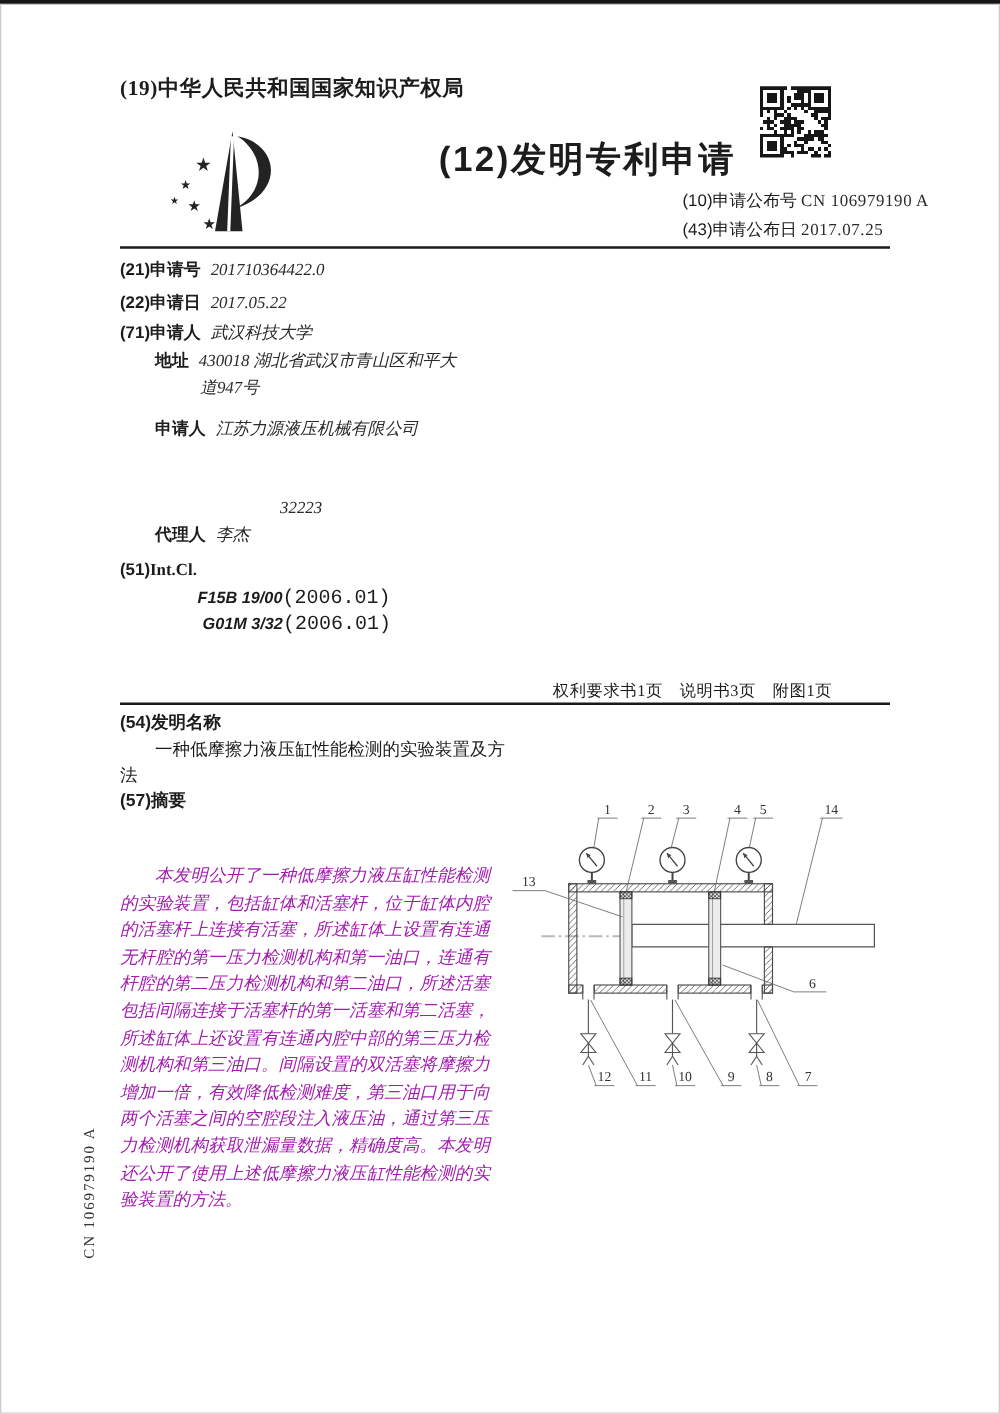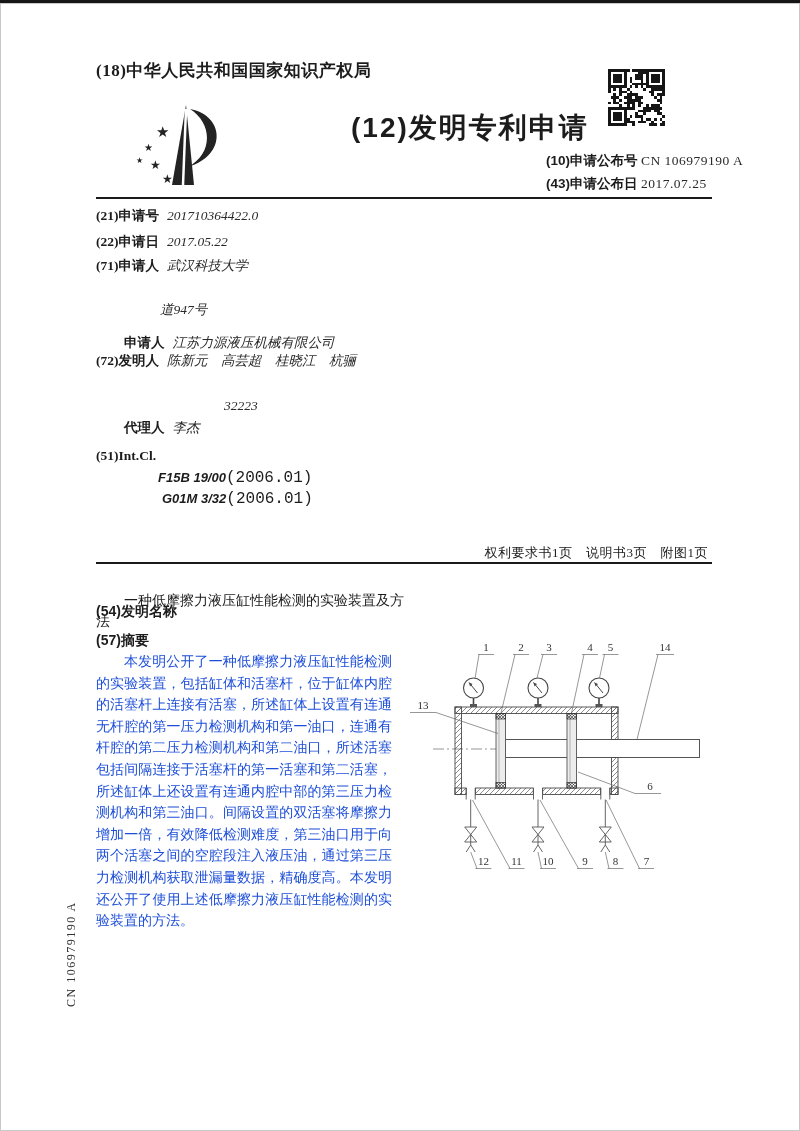--- a/index.html
+++ b/index.html
@@ -6,47 +6,47 @@
   .page{
     position:relative;width:800px;height:1131px;margin:0 auto;background:#fff;
     font-family:"Liberation Serif","DejaVu Serif",serif;color:#1c1c1c;overflow:hidden;
     box-shadow:inset 0 0 0 1px #c9c9c9;border-top:3px solid #161616;box-sizing:border-box;
   }
   .abs{position:absolute;}
   .sans{font-family:"Liberation Sans","DejaVu Sans",sans-serif;margin-left:48px;}
   .office{left:96px;top:56px;font-size:17px;font-weight:bold;letter-spacing:.5px;}
   .doc-type{left:303px;top:106px;font-size:28px;font-weight:bold;letter-spacing:2px;}
   .pub-line{left:498px;font-size:13.5px;white-space:nowrap;}
-  .pub-line .lbl{font-weight:bold;}
+  .pub-line .lbl{font-weight:normal;}
   .pub-line .val{font-family:"Liberation Serif",serif;color:#2a2a2a;letter-spacing:.5px;}
   .rule{left:96px;width:616px;height:2px;background:#1a1a1a;}
   .qr{left:608px;top:66px;width:57px;height:57px;}
   .logo{left:128px;top:96px;width:126px;height:94px;}
   
   .brow{left:96px;font-size:13.5px;white-space:nowrap;}
-  .bnum{font-family:Liberation Serif, serif;font-weight:bold;margin-top:45px;}
+  .bnum{font-family:Liberation Sans, sans-serif;font-weight:bold;margin-top:45px;}
   .blabel{font-family:Liberation Serif, serif;font-weight:bold;margin-right:8px;}
   .bval{color:#2a2a2a;font-style:italic;}
   .icl{font-style:italic;font-weight:bold;font-family:"Liberation Sans",sans-serif;font-size:13px;margin-left:36px;}
   .iver{font-style:normal;font-weight:normal;font-family:Liberation Mono, monospace;font-size:16px;}
-  .pages-info{left:400px;top:541px;width:308px;text-align:right;font-size:13px;letter-spacing:.5px;}
+  .pages-info{left:400px;top:541px;width:308px;text-align:center;font-size:13px;letter-spacing:.5px;}
   .sec-head{left:96px;font-size:14px;font-weight:bold;font-family:"Liberation Sans",sans-serif;}
   .title-para{left:96px;top:587px;width:308px;font-size:14px;line-height:21px;text-indent:2em;text-align:justify;}
-  .abstract{left:96px;top:648px;width:296px;font-size:14px;line-height:21.6px;text-indent:2em;text-align:justify;text-justify:inter-character;color:#1d4ed8;}
+  .abstract{left:96px;top:688px;width:296px;font-size:14px;line-height:21.6px;text-indent:2em;text-align:justify;text-justify:inter-character;color:#a21caf;font-style:italic;}
   .figure{left:398px;top:618px;width:402px;height:275px;}
   .side-code{left:64px;top:1004px;transform:rotate(-90deg);transform-origin:0 0;
     white-space:nowrap;font-size:12px;letter-spacing:1.5px;color:#333;}
   svg text.callout{font-family:"Liberation Serif",serif;font-size:11px;fill:#333;}
 </style>
 </head>
 <body>
 
 <div class="page">
 
-  <div class="abs office">(18)中华人民共和国国家知识产权局</div>
+  <div class="abs office">(19)中华人民共和国国家知识产权局</div>
 
   <svg class="abs qr" viewBox="0 0 21 21" shape-rendering="crispEdges">
     <g id="qr-g">
         <rect x="0" y="0" width="1" height="1" fill="#161616"></rect>
         <rect x="1" y="0" width="1" height="1" fill="#161616"></rect>
         <rect x="2" y="0" width="1" height="1" fill="#161616"></rect>
         <rect x="3" y="0" width="1" height="1" fill="#161616"></rect>
         <rect x="4" y="0" width="1" height="1" fill="#161616"></rect>
         <rect x="5" y="0" width="1" height="1" fill="#161616"></rect>
         <rect x="6" y="0" width="1" height="1" fill="#161616"></rect>
@@ -309,49 +309,49 @@
 
   <div class="abs brow" style="top:204px">
     <span class="bnum">(21)</span><span class="blabel">申请号</span><span class="bval">201710364422.0</span>
   </div>
   <div class="abs brow" style="top:230px">
     <span class="bnum">(22)</span><span class="blabel">申请日</span><span class="bval">2017.05.22</span>
   </div>
   <div class="abs brow" style="top:254px">
     <span class="bnum">(71)</span><span class="blabel">申请人</span><span class="bval">武汉科技大学</span>
   </div>
+  <div class="abs brow" style="top:277px;left:124px">
+    <span class="blabel">地址</span><span class="bval">430018 湖北省武汉市青山区和平大</span>
+  </div>
   <div class="abs brow" style="top:298px;left:160px">
     <span class="bval">道947号</span>
   </div>
   <div class="abs brow" style="top:331px;left:124px">
     <span class="blabel">申请人</span><span class="bval">江苏力源液压机械有限公司</span>
   </div>
-  <div class="abs brow" style="top:349px">
-    <span class="bnum">(72)</span><span class="blabel">发明人</span><span class="bval">陈新元　高芸超　桂晓江　杭骊</span>
-  </div>
   <div class="abs brow" style="top:395px;left:224px">
     <span class="bval">32223</span>
   </div>
   <div class="abs brow" style="top:416px;left:124px">
     <span class="blabel">代理人</span><span class="bval">李杰</span>
   </div>
   <div class="abs brow" style="top:445px">
     <span class="bnum">(51)</span><span class="blabel">Int.Cl.</span>
   </div>
   <div class="abs brow" style="top:466px;left:122px">
     <span class="icl">F15B 19/00</span><span class="iver">(2006.01)</span>
   </div>
   <div class="abs brow" style="top:487px;left:126px">
     <span class="icl">G01M 3/32</span><span class="iver">(2006.01)</span>
   </div>
 
   <div class="abs pages-info">权利要求书1页　说明书3页　附图1页</div>
   <div class="abs rule" style="top:559px"></div>
 
-  <div class="abs sec-head" style="top:600px">(54)发明名称</div>
+  <div class="abs sec-head" style="top:566px">(54)发明名称</div>
   <div class="abs title-para">一种低摩擦力液压缸性能检测的实验装置及方法</div>
   <div class="abs sec-head" style="top:629px">(57)摘要</div>
   <div class="abs abstract">本发明公开了一种低摩擦力液压缸性能检测的实验装置，包括缸体和活塞杆，位于缸体内腔的活塞杆上连接有活塞，所述缸体上设置有连通无杆腔的第一压力检测机构和第一油口，连通有杆腔的第二压力检测机构和第二油口，所述活塞包括间隔连接于活塞杆的第一活塞和第二活塞，所述缸体上还设置有连通内腔中部的第三压力检测机构和第三油口。间隔设置的双活塞将摩擦力增加一倍，有效降低检测难度，第三油口用于向两个活塞之间的空腔段注入液压油，通过第三压力检测机构获取泄漏量数据，精确度高。本发明还公开了使用上述低摩擦力液压缸性能检测的实验装置的方法。</div>
 
   <svg class="abs figure" viewBox="0 0 402 275">
     <defs>
       <pattern id="hatch" width="5" height="5" patternUnits="userSpaceOnUse">
         <path d="M-1,6 L6,-1" stroke="#5a5a5a" stroke-width="0.7"></path>
       </pattern>
       <pattern id="xhatch" width="3" height="3" patternUnits="userSpaceOnUse">

